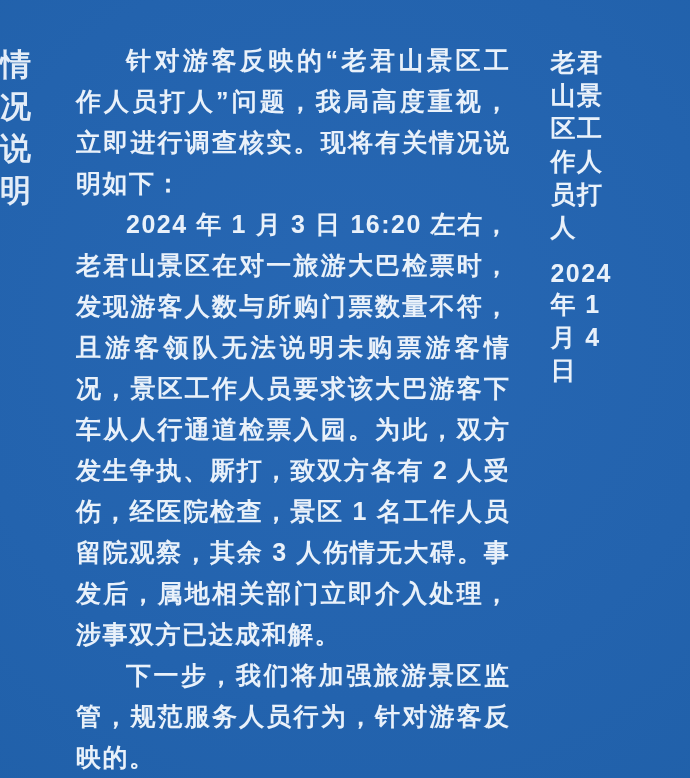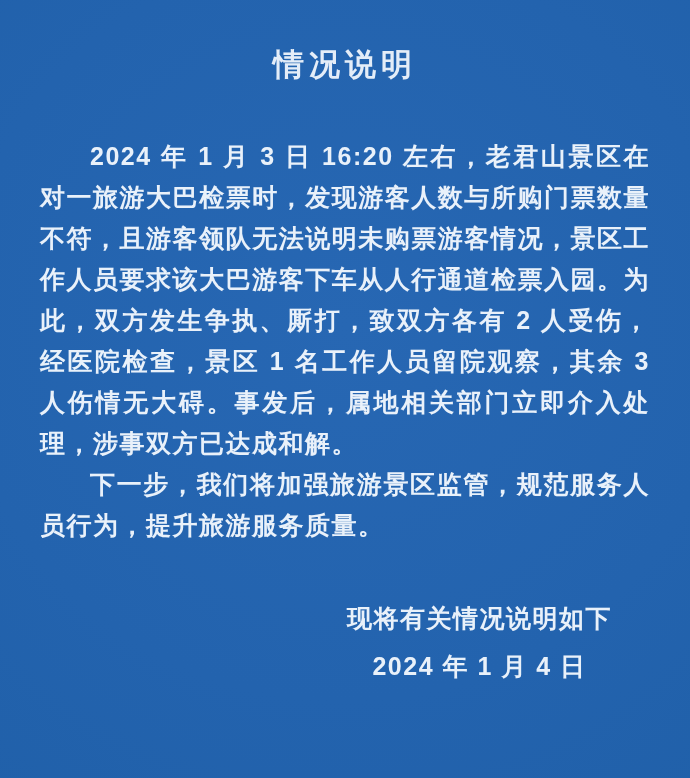--- a/index.html
+++ b/index.html
@@ -8,26 +8,25 @@
     height: 778px;
     overflow: hidden;
     font-family: "Liberation Sans", sans-serif;
   }
   .notice {
     position: relative;
     width: 690px;
     height: 778px;
     box-sizing: border-box;
     display: flex;
-    flex-direction: column;
+    flex-direction: row;
     background:
       radial-gradient(140% 120% at 50% 42%,
         #2767b3 0%, #2363ae 40%, #2060a9 65%, #1d549b 88%, #1b4e92 100%);
     color: #e9f1fa;
-    gap: 10px;
   }
   .title {
     margin-top: 44px;
     text-align: center;
     font-size: 31px;
     font-weight: 700;
     letter-spacing: 5px;
     color: #e4edf8;
   }
   .body-text {
@@ -62,22 +61,23 @@
   }
 </style>
 </head>
 <body>
 
 <div class="notice">
 
   <div class="title">情况说明</div>
 
   <div class="body-text">
+    <p>针对游客反映的“老君山景区工作人员打人”问题，我局高度重视，立即进行调查核实。现将有关情况说明如下：</p>
     <p>2024 年 1 月 3 日 16:20 左右，老君山景区在对一旅游大巴检票时，发现游客人数与所购门票数量不符，且游客领队无法说明未购票游客情况，景区工作人员要求该大巴游客下车从人行通道检票入园。为此，双方发生争执、厮打，致双方各有 2 人受伤，经医院检查，景区 1 名工作人员留院观察，其余 3 人伤情无大碍。事发后，属地相关部门立即介入处理，涉事双方已达成和解。</p>
-    <p>下一步，我们将加强旅游景区监管，规范服务人员行为，提升旅游服务质量。</p>
+    <p>下一步，我们将加强旅游景区监管，规范服务人员行为，针对游客反映的。</p>
   </div>
 
   <div class="signature">
-    <div class="agency">现将有关情况说明如下</div>
+    <div class="agency">老君山景区工作人员打人</div>
     <div class="date">2024 年 1 月 4 日</div>
   </div>
 
 </div>
 
 </body></html>

